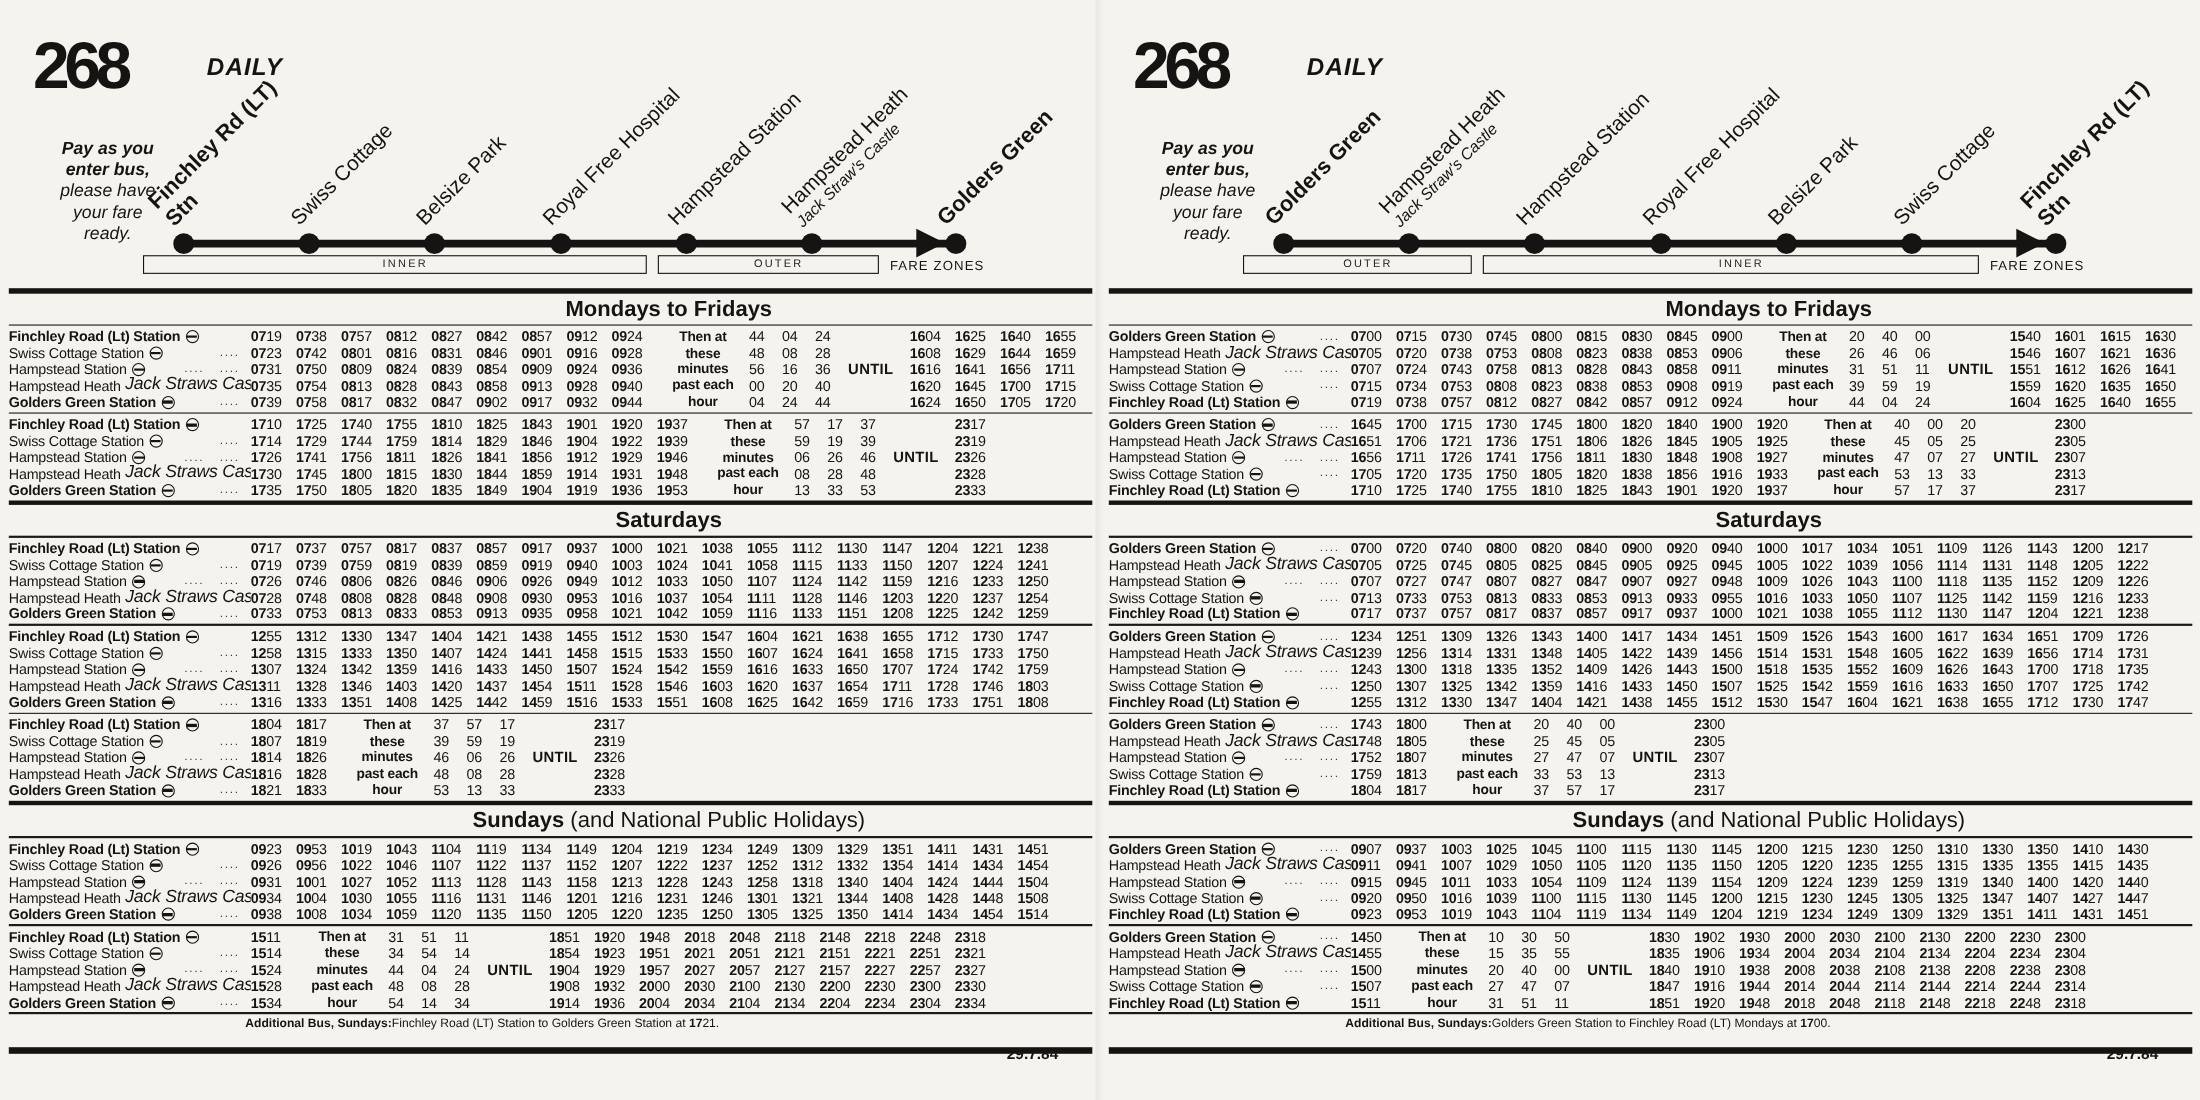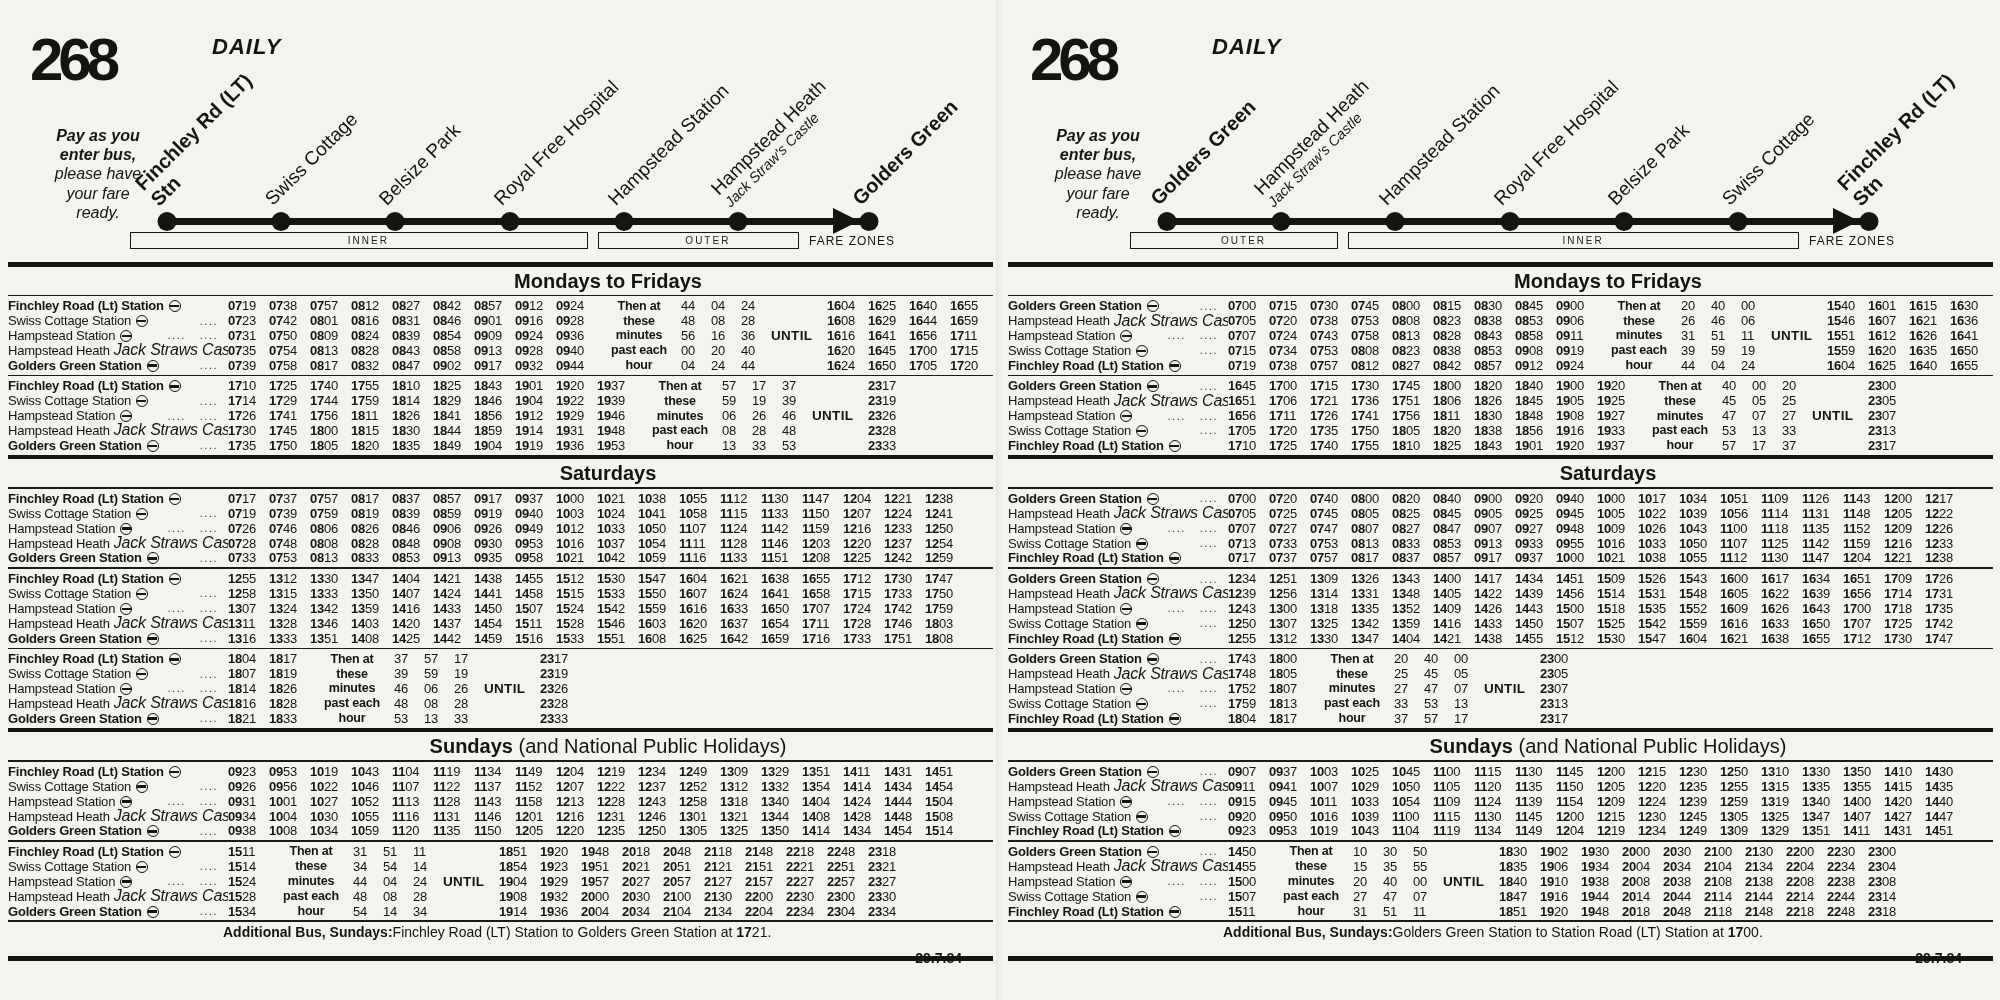--- a/index.html
+++ b/index.html
@@ -3,22 +3,22 @@
 <meta charset="utf-8">
 <style>
   html,body{margin:0;padding:0;background:#d8d5cf;}
   .sheet{position:relative;width:2000px;height:1000px;background:#f5f3ee;
     font-family:"Liberation Sans",sans-serif;color:#161412;overflow:hidden;}
   .crease{position:absolute;left:996px;top:0;width:8px;height:100%;
     background:linear-gradient(90deg,rgba(0,0,0,0.05),rgba(0,0,0,0.0));}
   .panel{position:absolute;top:0;width:1000px;height:1000px;}
   .bignum{position:absolute;left:30px;top:30px;font-size:60px;font-weight:700;
     letter-spacing:-5px;line-height:1;}
-  .daily{position:absolute;left:188px;top:34px;font-style:italic;font-weight:700;
-    font-size:22px;letter-spacing:1px;margin-left:24px;}
+  .daily{position:absolute;left:188px;top:48px;font-style:italic;font-weight:700;
+    font-size:22px;letter-spacing:1px;}
   .paynote{position:absolute;left:10px;top:126px;width:176px;text-align:center;
     font-style:italic;font-size:16px;line-height:1.2;}
   .pl{font-weight:400;}
   .plb{font-weight:700;}
   
   .diagram{position:absolute;left:158px;top:32px;width:745px;height:206px;}
   .rline{position:absolute;left:0.5%;right:3.5%;top:186px;height:7px;background:#161412;border-radius:3px;}
   .rarrow{position:absolute;right:calc(4.5% + 10px);top:176px;width:0;height:0;
     border-left:26px solid #161412;border-top:13px solid transparent;border-bottom:13px solid transparent;}
   .stopdot{position:absolute;top:180px;width:19px;height:19px;background:#161412;border-radius:50%;transform:translateX(-50%);}
@@ -46,21 +46,21 @@
   .stsub{font-style:italic;margin-left:4px;font-size:16px;}
   .lt{display:inline-block;width:10px;height:10px;border:1.6px solid #161412;border-radius:50%;
     margin-left:5px;position:relative;top:0.5px;flex:none;}
   .ltb{position:absolute;left:0.5px;right:0.5px;top:50%;margin-top:-1.3px;height:2.6px;background:#161412;}
   .dots{margin-left:auto;padding-right:10px;letter-spacing:1.5px;font-size:11px;color:#3a3a3a;}
   .tcell{width:41px;flex:none;white-space:nowrap;}
   .tcell b{font-weight:700;}
   .mcell{width:30px;flex:none;}
   .wcell{width:84px;flex:none;text-align:center;font-weight:700;font-size:12.5px;}
   .ucell{width:56px;flex:none;font-weight:700;font-size:13.5px;letter-spacing:0.3px;}
-  .footnote{margin:3px 0 15px 215px;font-size:14px;line-height:1.1;}
+  .footnote{margin:3px 0 15px 215px;font-size:11px;line-height:1.1;}
   .fnb{font-weight:700;}
   .footnote b{font-weight:700;}
   .date{position:absolute;right:38px;top:950px;font-weight:700;font-size:14px;}
 </style>
 </head>
 <body>
 
 <div class="sheet">
   <div class="crease"></div>
 
@@ -1913,18 +1913,18 @@
             <div class="tcell"><b>20</b>18</div>
             <div class="tcell"><b>20</b>48</div>
             <div class="tcell"><b>21</b>18</div>
             <div class="tcell"><b>21</b>48</div>
             <div class="tcell"><b>22</b>18</div>
             <div class="tcell"><b>22</b>48</div>
             <div class="tcell"><b>23</b>18</div>
           </div>
         </div>
         <div class="rule-thin"></div>
-        <div class="footnote"><span class="fnb">Additional Bus, Sundays:</span><span>Golders Green Station to Station Road (LT) Station at </span><span><b>17</b>00</span><span>.</span></div>
+        <div class="footnote"><span class="fnb">Additional Bus, Sundays:</span><span>Golders Green Station to Finchley Road (LT) Mondays at </span><span><b>17</b>00</span><span>.</span></div>
         <div class="rule-bottom"></div>
       </div>
     <div class="date">29.7.84</div>
   </section>
 </div>
 
 </body></html>

